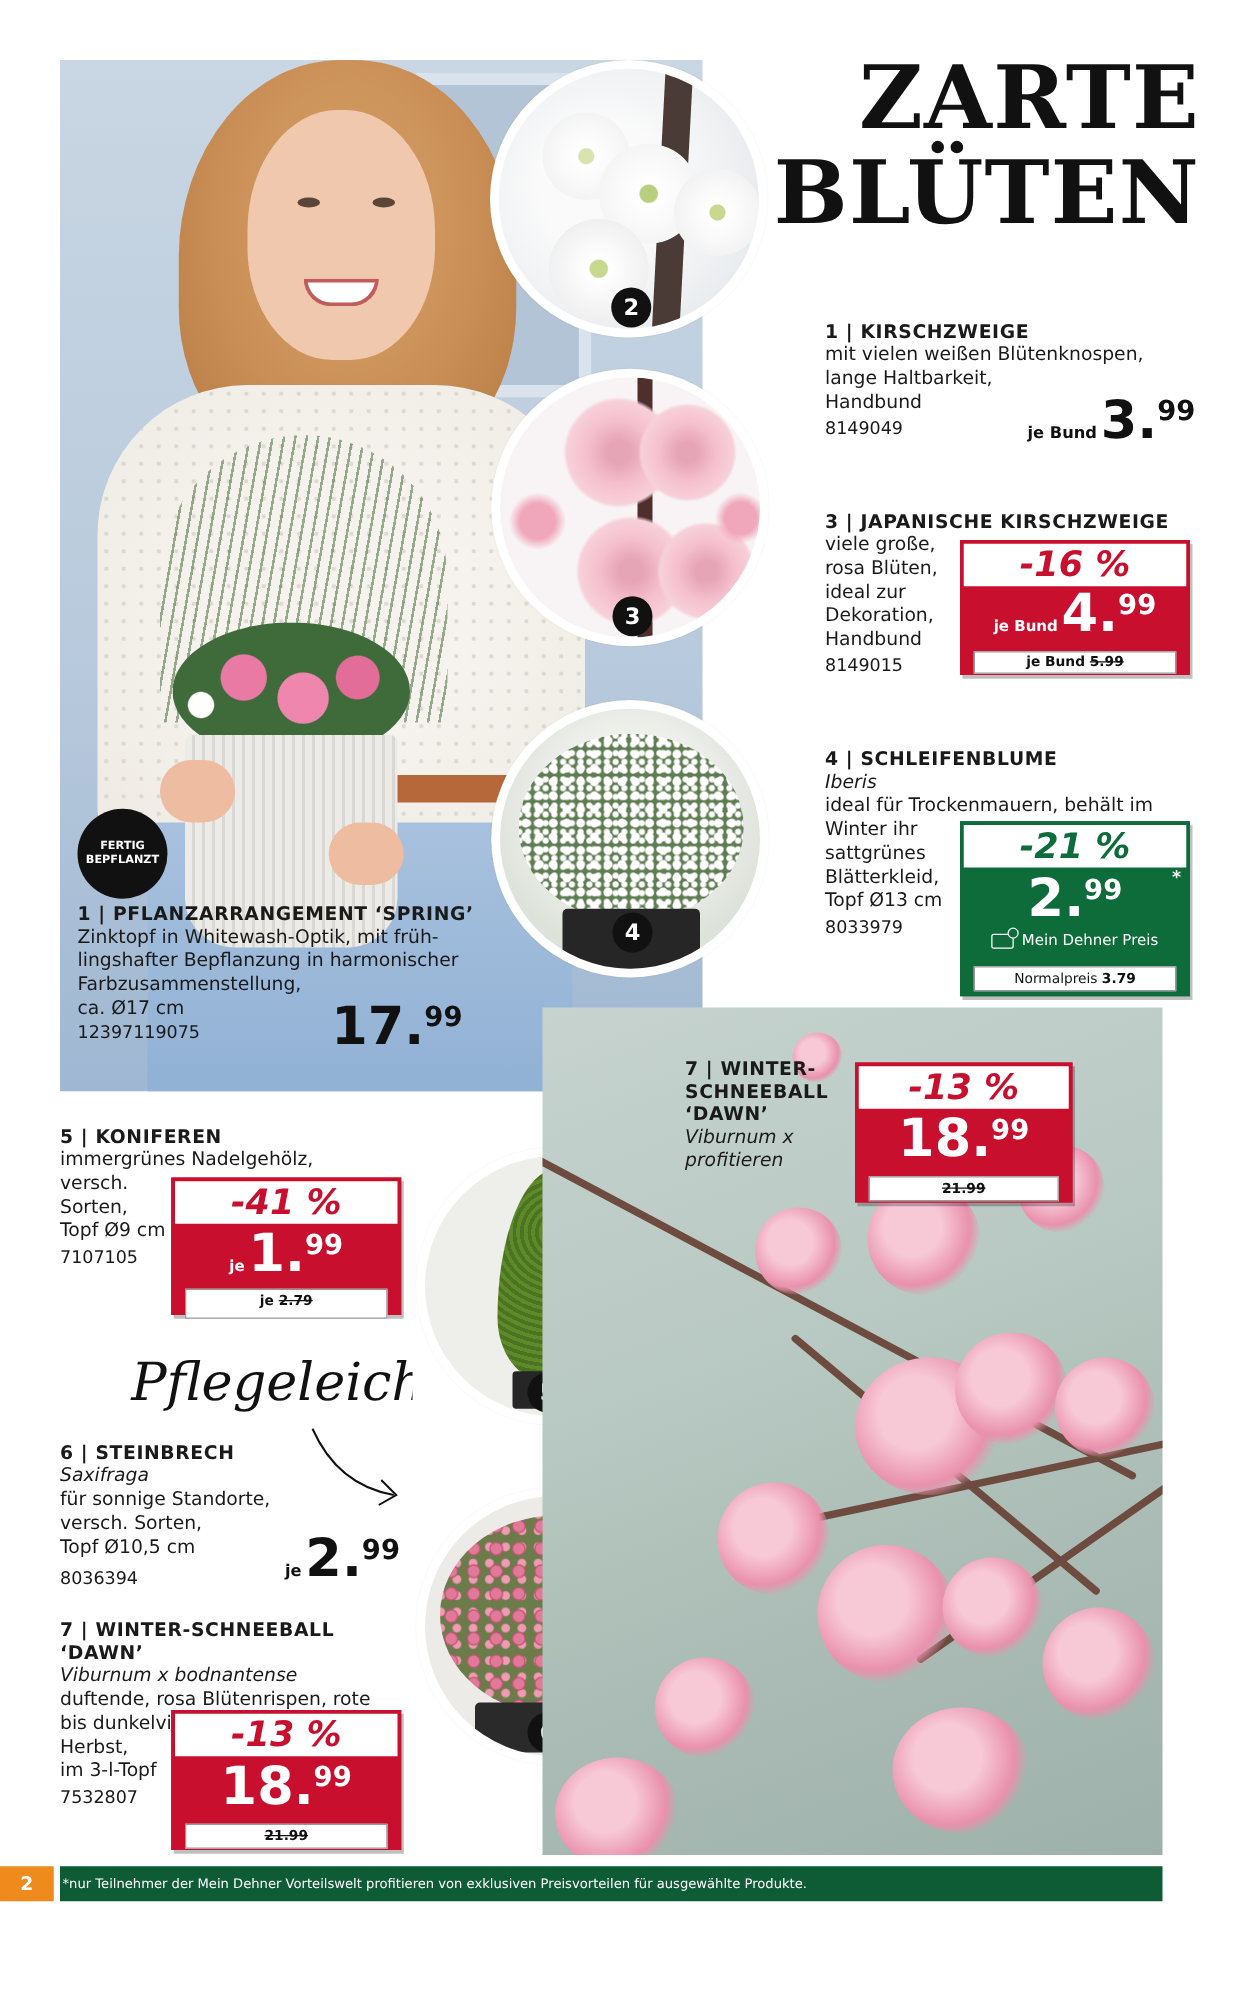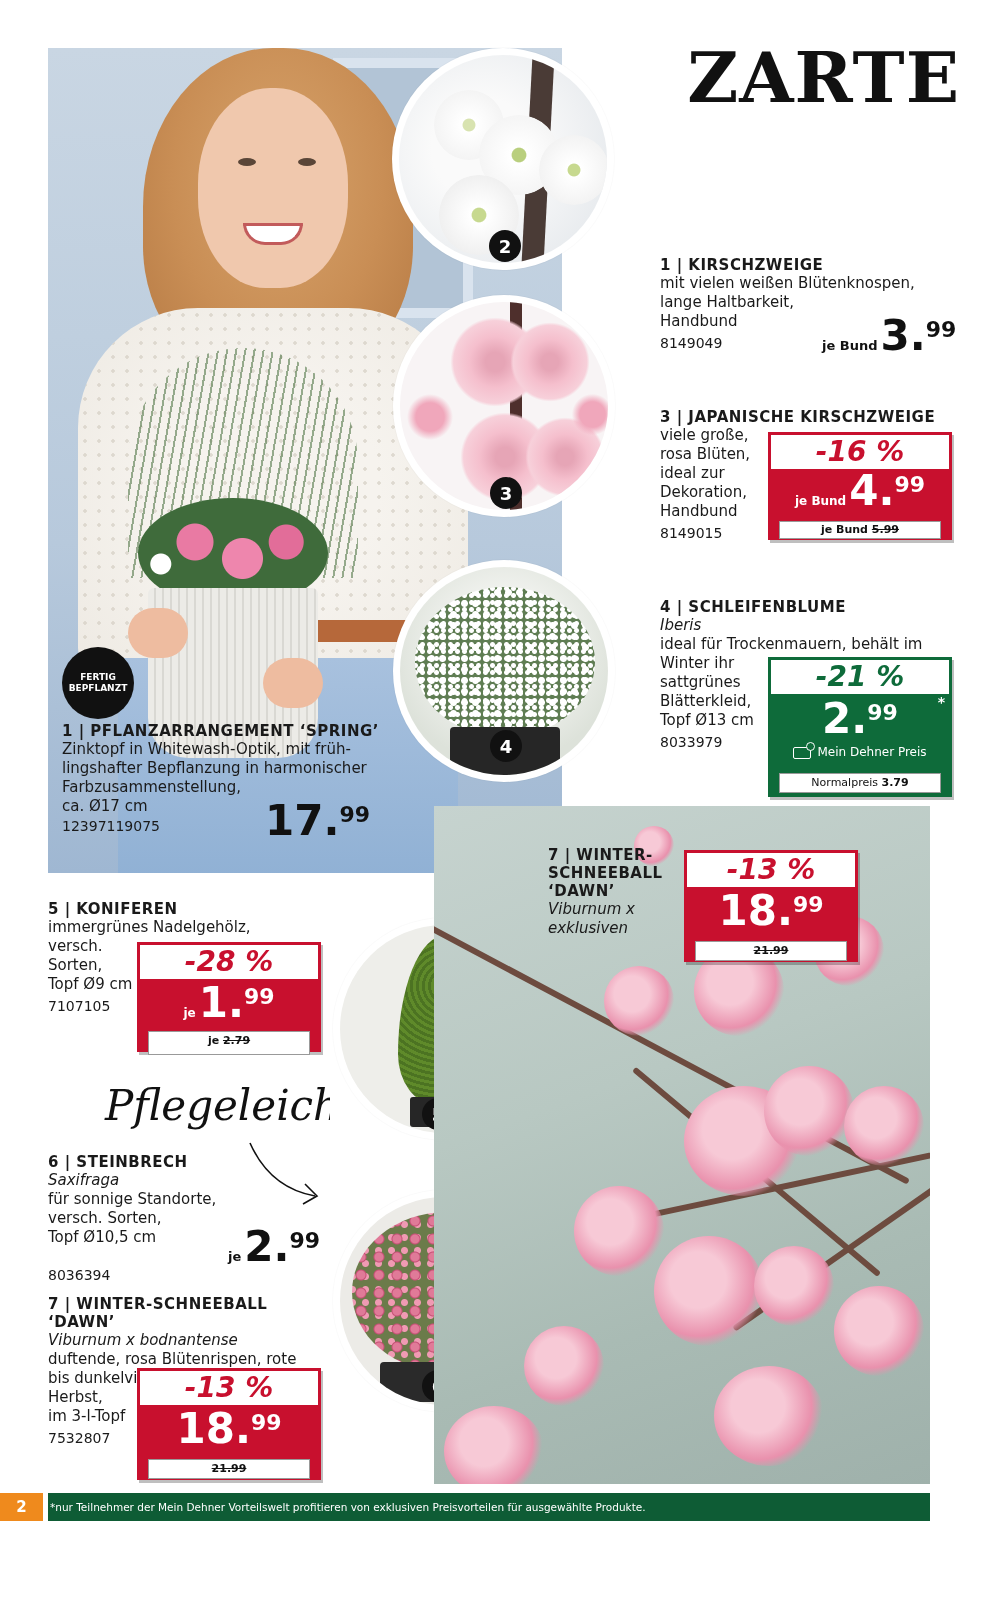--- a/index.html
+++ b/index.html
@@ -135,20 +135,21 @@
     <div>ca. Ø17 cm</div>
   </div>
   <div class="sku" style="margin-top:2px">12397119075</div>
 </div>
 <div class="abs price-plain" style="left:265px;top:800px;">
   <span class="int">17.</span><span class="dec">99</span>
 </div>
 
 <div class="abs title">
   <div>ZARTE</div>
+  <div>BLÜTEN</div>
 </div>
 
 <div class="abs circle c2">
   <div class="circle-inner">
     <div style="position:absolute;left:128px;top:0;width:22px;height:210px;background:#4a3b36;transform:rotate(3deg)"></div>
     <div class="petal" style="left:35px;top:35px;width:70px;height:70px;background:radial-gradient(circle,#d8e3b0 0 12%,#fff 14%,#f4f4f4 70%,transparent 72%)"></div>
     <div class="petal" style="left:80px;top:60px;width:80px;height:80px;background:radial-gradient(circle,#b9cf7e 0 12%,#fff 14%,#f5f5f5 70%,transparent 72%)"></div>
     <div class="petal" style="left:140px;top:80px;width:70px;height:70px;background:radial-gradient(circle,#c7d98f 0 12%,#fff 14%,#f3f3f3 70%,transparent 72%)"></div>
     <div class="petal" style="left:40px;top:120px;width:80px;height:80px;background:radial-gradient(circle,#c7d98f 0 12%,#fff 14%,#f0f0f0 70%,transparent 72%)"></div>
   </div>
@@ -244,21 +245,21 @@
   <div class="prod-head">5 | KONIFEREN</div>
   <div class="prod-text">
     <div>immergrünes Nadelgehölz,</div>
     <div>versch.</div>
     <div>Sorten,</div>
     <div>Topf Ø9 cm</div>
   </div>
   <div class="sku" style="margin-top:4px">7107105</div>
 </div>
 <div class="tag" style="left:137px;top:942px;width:184px;height:110px;">
-  <div class="pct">-28 %</div>
+  <div class="pct">-41 %</div>
   <div class="body" style="height:48px;padding-top:3px">
     <span class="pre">je</span><span class="int">1.</span><span class="dec">99</span>
   </div>
   <div class="old" style="left:8px;top:86px;width:162px;height:24px;line-height:18px">
     <span>je</span> <s>2.79</s>
   </div>
 </div>
 
 <div class="abs circle c5">
   <div class="circle-inner">
@@ -278,21 +279,21 @@
 </svg>
 
 <div class="abs" style="left:48px;top:1153px;width:270px;">
   <div class="prod-head">6 | STEINBRECH</div>
   <div class="prod-text">
     <div><i>Saxifraga</i></div>
     <div>für sonnige Standorte,</div>
     <div>versch. Sorten,</div>
     <div>Topf Ø10,5 cm</div>
   </div>
-  <div class="sku" style="margin-top:20px">8036394</div>
+  <div class="sku" style="margin-top:8px">8036394</div>
 </div>
 <div class="abs price-plain" style="left:228px;top:1226px;">
   <span class="pre">je</span><span class="int">2.</span><span class="dec">99</span>
 </div>
 
 <div class="abs circle c6">
   <div class="circle-inner">
     <div style="position:absolute;left:12px;top:15px;width:190px;height:160px;border-radius:50%;
       background-image: radial-gradient(circle, #e07a98 0 4px, #c64f75 5px, transparent 6px), radial-gradient(circle, #f09ab3 0 3px, transparent 4px);
       background-size: 18px 18px, 13px 13px; background-position: 0 0, 7px 6px; background-color:#6b7b4a;"></div>
@@ -344,21 +345,21 @@
 </div>
 
 <div class="abs" style="left:548px;top:846px;width:120px;">
   <div class="prod-head" style="line-height:18px">
     <div>7 | WINTER-</div>
     <div>SCHNEEBALL</div>
     <div>‘DAWN’</div>
   </div>
   <div class="prod-text" style="font-style:italic">
     <div>Viburnum x</div>
-    <div>exklusiven</div>
+    <div>profitieren</div>
   </div>
 </div>
 <div class="tag" style="left:684px;top:850px;width:174px;height:112px;">
   <div class="pct">-13 %</div>
   <div class="body" style="height:48px;padding-top:3px">
     <span class="int">18.</span><span class="dec">99</span>
   </div>
   <div class="old" style="left:8px;top:88px;width:152px;height:20px;line-height:18px">
     <s>21.99</s>
   </div>

